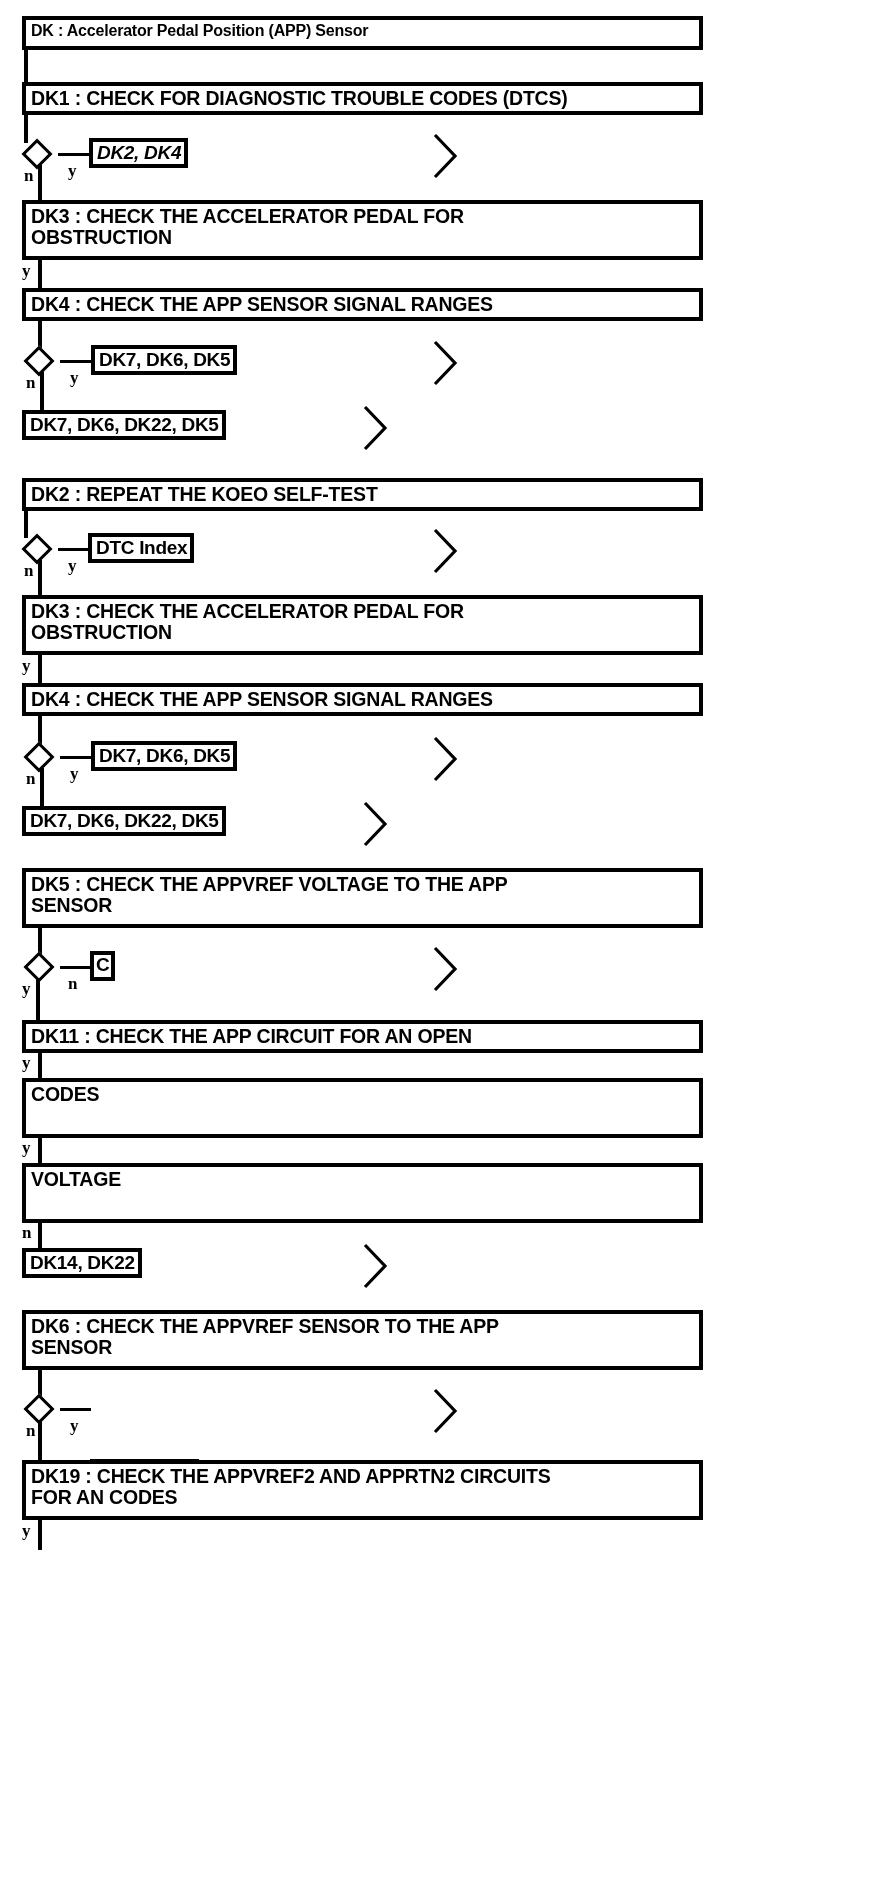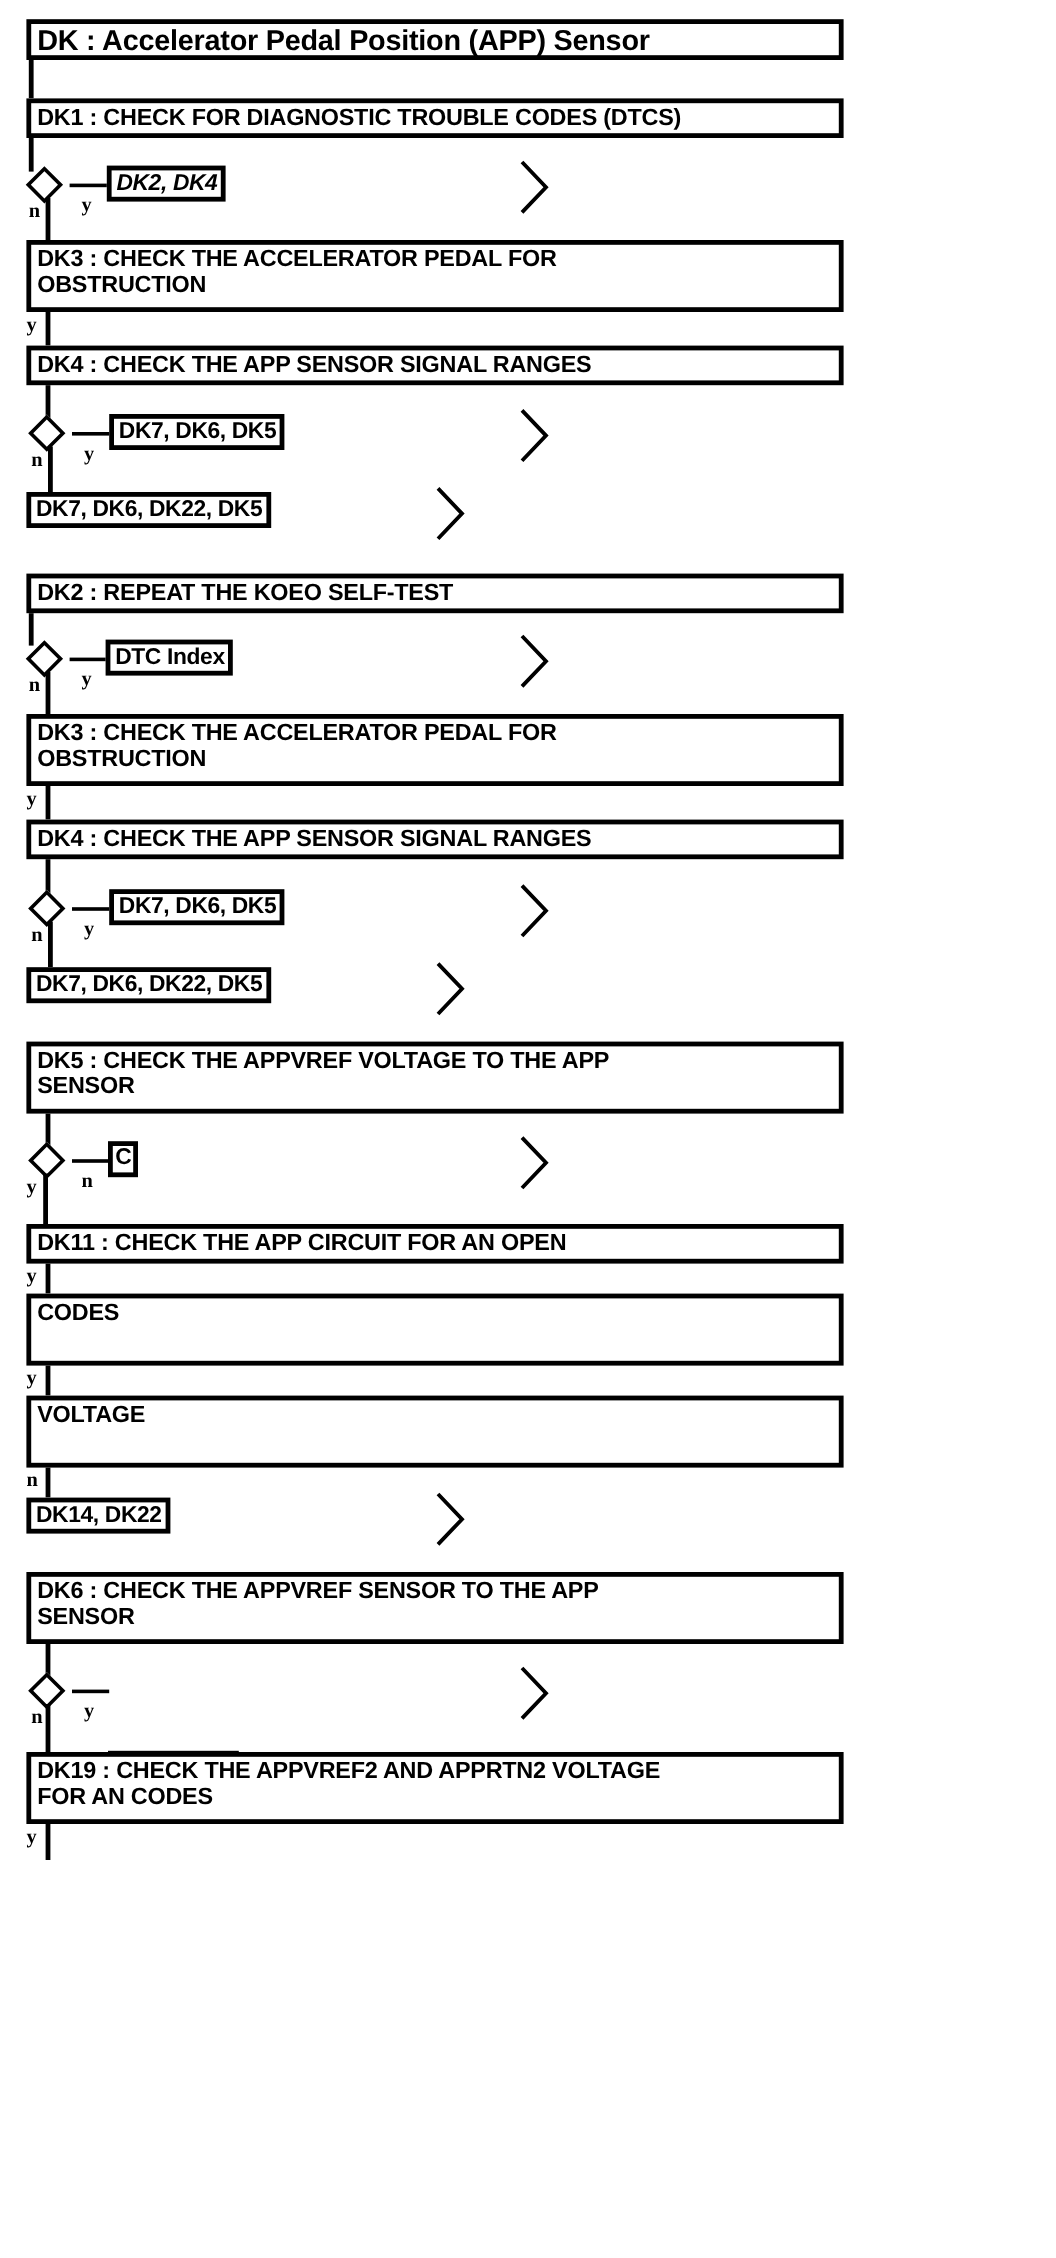--- a/index.html
+++ b/index.html
@@ -15,21 +15,21 @@
     position:absolute;
     box-sizing:border-box;
     border:4px solid #000;
     background:#fff;
     color:#000;
     font-weight:bold;
     line-height:1.10;
     padding:2px 0 2px 5px;
     letter-spacing:-0.2px;
   }
-  .step.title{font-size:24px;border-width:4px;font-weight:bold;}
+  .step.title{font-size:16px;border-width:4px;font-weight:bold;}
   .step.head{font-size:19.5px;}
   .step span{display:block;white-space:pre;}
 
   
   .ref{
     position:absolute;
     box-sizing:border-box;
     border:4px solid #000;
     background:#fff;
     color:#000;
@@ -253,19 +253,19 @@
   <div class="lbl" style="left:26px;top:1422px;">n</div>
   <div class="lbl" style="left:70px;top:1417px;">y</div>
   <div class="chev" style="left:430px;top:1385px;">
     <svg viewBox="0 0 30 52">
         <polyline points="5,5 25,26 5,47" fill="none" stroke="#000" stroke-width="3.2"></polyline>
       </svg>
   </div>
   <div class="vline" style="left:38px;top:1420px;height:40px;"></div>
 
   <div class="step head" style="left:22px;top:1460px;width:681px;height:60px;">
-    <span>DK19 : CHECK THE APPVREF2 AND APPRTN2 VOLTAGE</span>
+    <span>DK19 : CHECK THE APPVREF2 AND APPRTN2 CIRCUITS</span>
     <span>FOR AN CODES</span>
   </div>
   <div class="vline" style="left:38px;top:1520px;height:30px;"></div>
   <div class="lbl" style="left:22px;top:1522px;">y</div>
 
 </div>
 
 </body></html>

